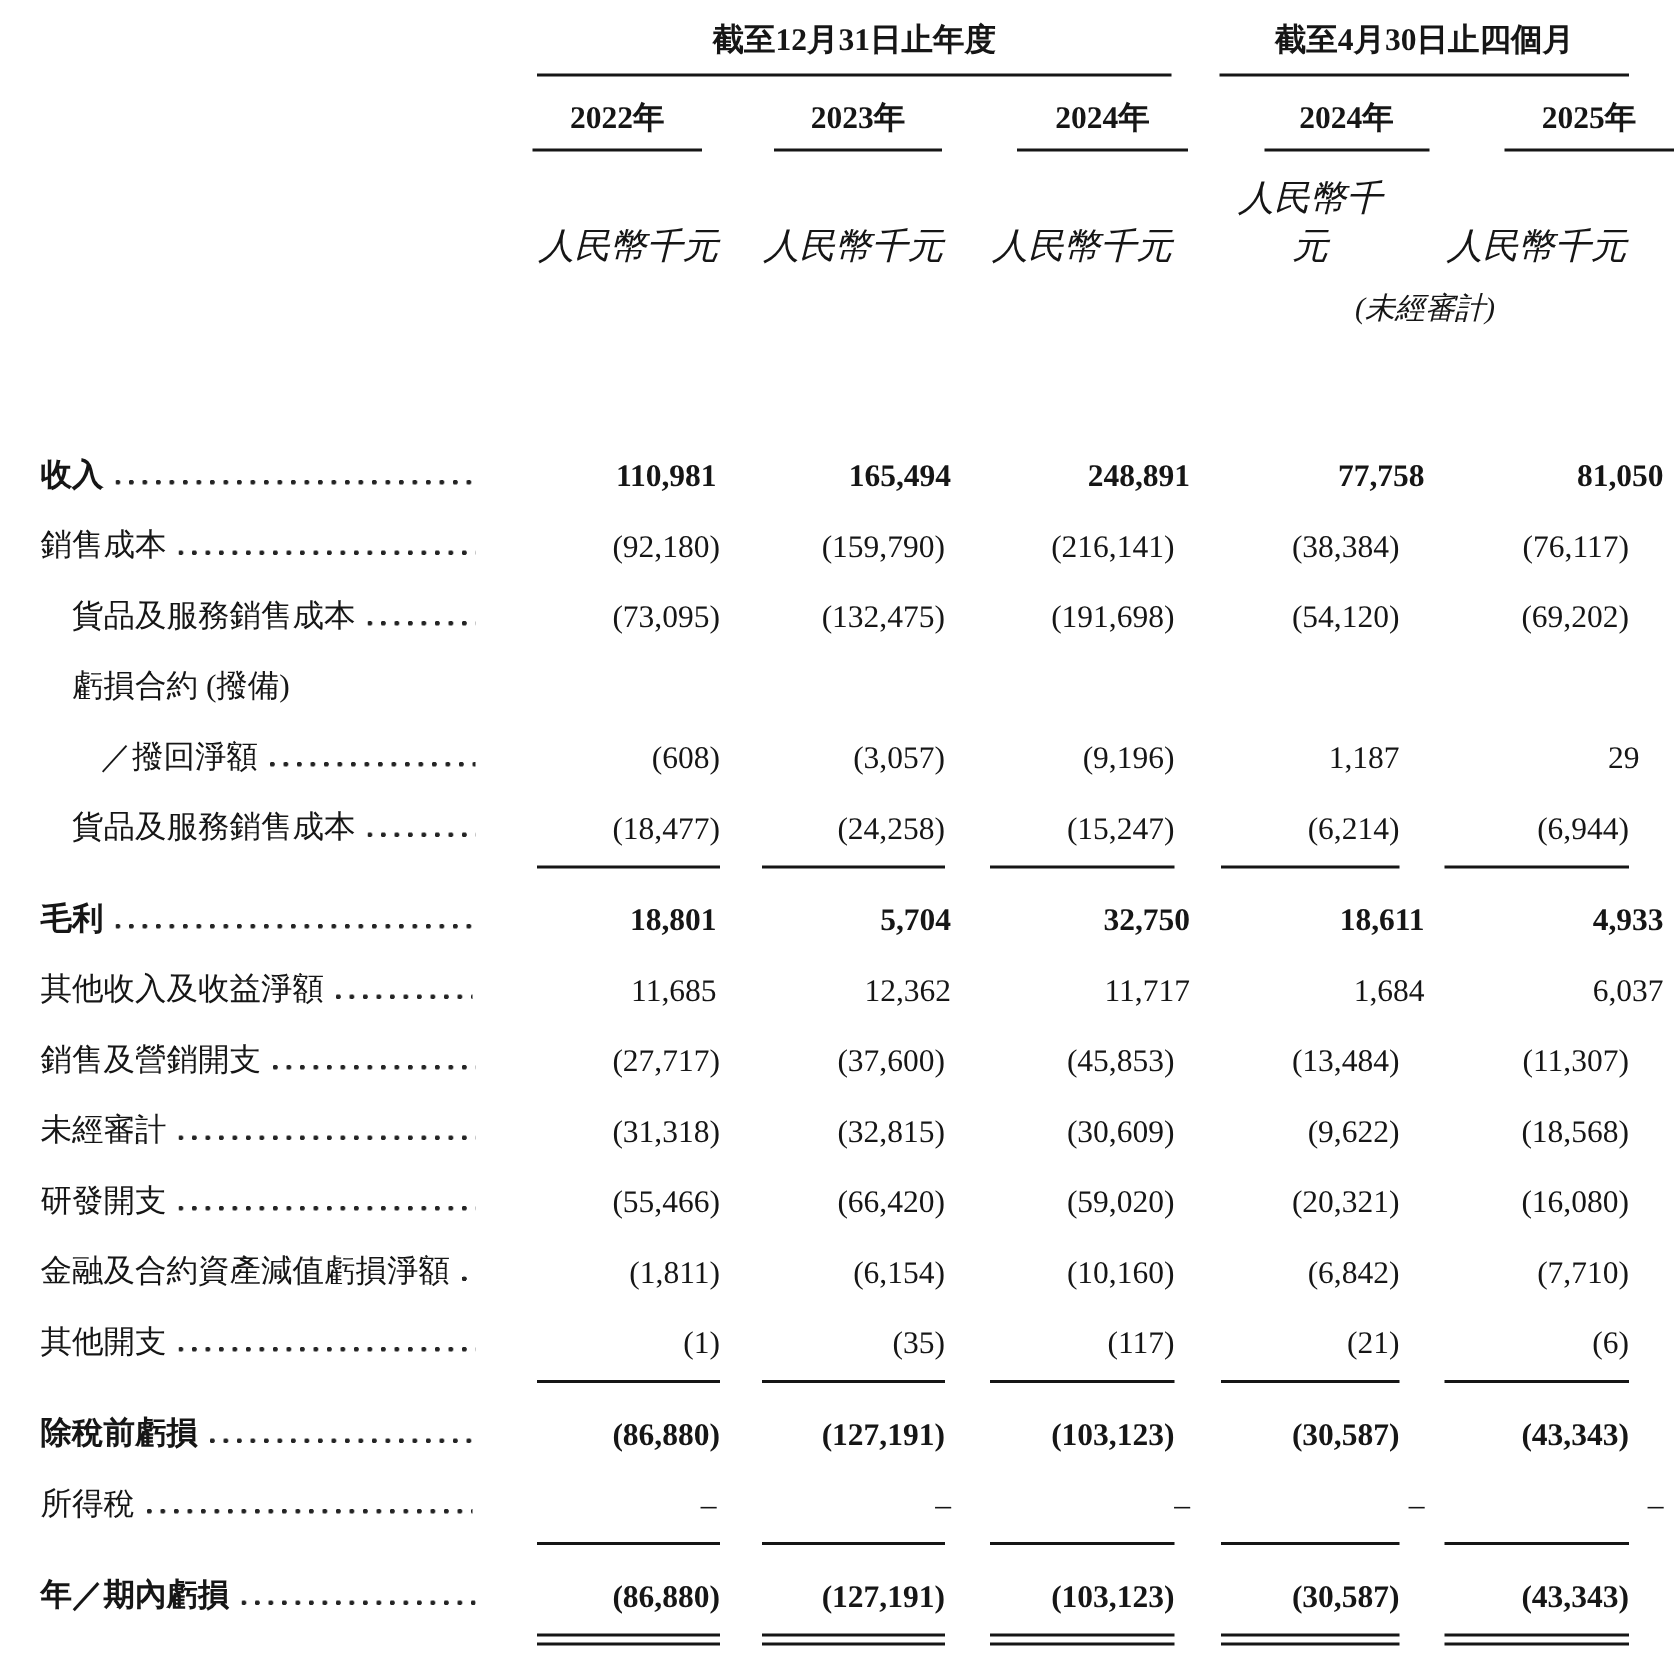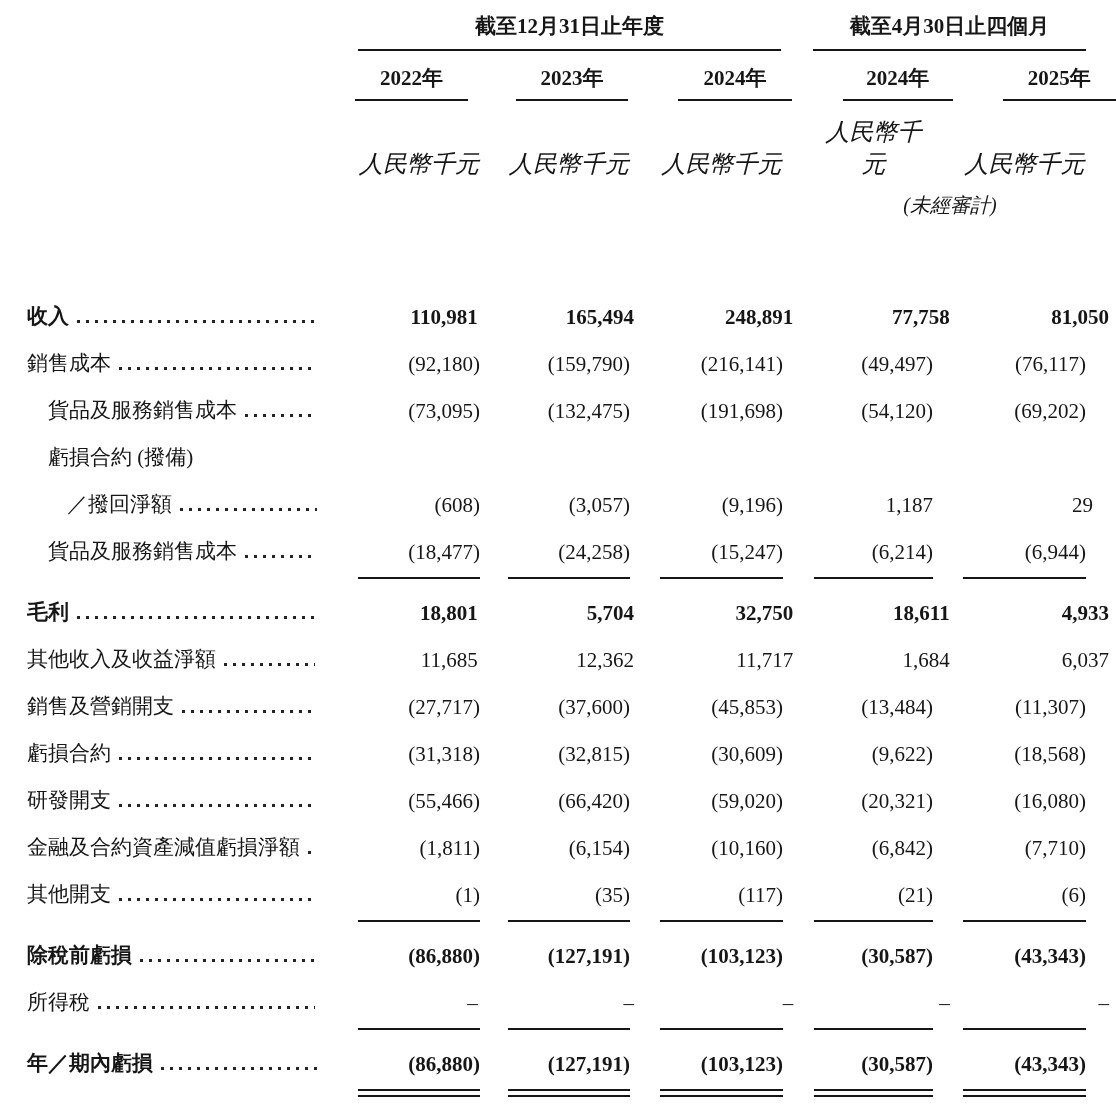--- a/index.html
+++ b/index.html
@@ -118,21 +118,21 @@
   </div>
 
   <div class="row">
     <div class="c-label">
         <span class="lbl">銷售成本</span>
         <span class="leader"></span>
       </div>
     <div class="num c1">(92,180)</div>
     <div class="num c2">(159,790)</div>
     <div class="num c3">(216,141)</div>
-    <div class="num c4">(49,497)</div>
+    <div class="num c4">(38,384)</div>
     <div class="num c5">(76,117)</div>
   </div>
 
   <div class="row">
     <div class="c-label ind1">
         <span class="lbl">貨品及服務銷售成本</span>
         <span class="leader"></span>
       </div>
     <div class="num c1">(73,095)</div>
     <div class="num c2">(132,475)</div>
@@ -216,21 +216,21 @@
       </div>
     <div class="num c1">(27,717)</div>
     <div class="num c2">(37,600)</div>
     <div class="num c3">(45,853)</div>
     <div class="num c4">(13,484)</div>
     <div class="num c5">(11,307)</div>
   </div>
 
   <div class="row">
     <div class="c-label">
-        <span class="lbl">虧損合約</span>
+        <span class="lbl">未經審計</span>
         <span class="leader"></span>
       </div>
     <div class="num c1">(31,318)</div>
     <div class="num c2">(32,815)</div>
     <div class="num c3">(30,609)</div>
     <div class="num c4">(9,622)</div>
     <div class="num c5">(18,568)</div>
   </div>
 
   <div class="row">

